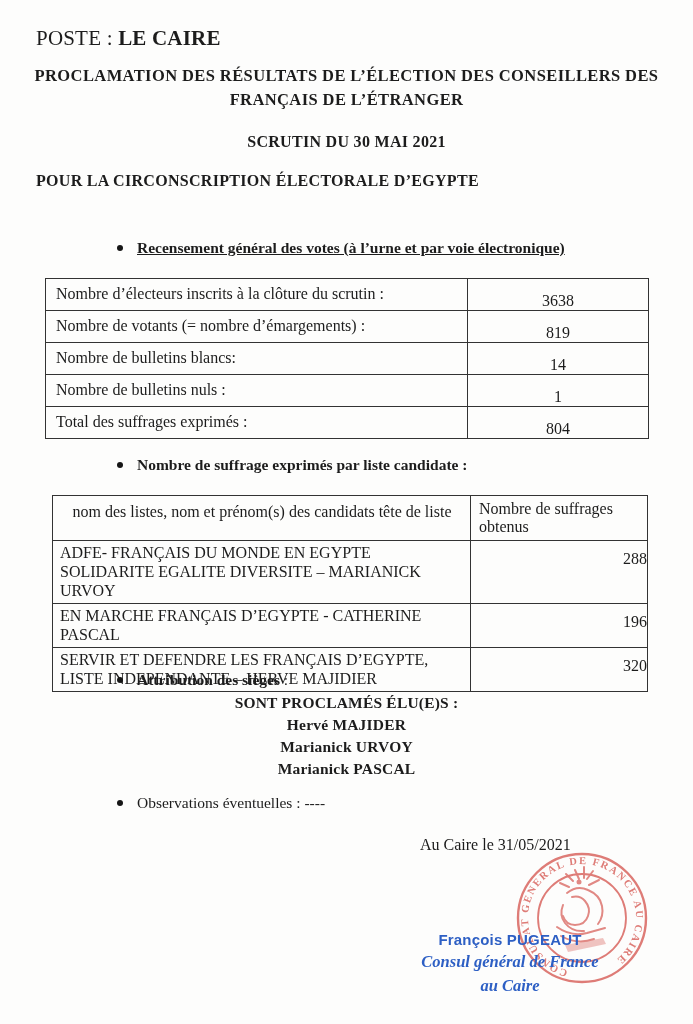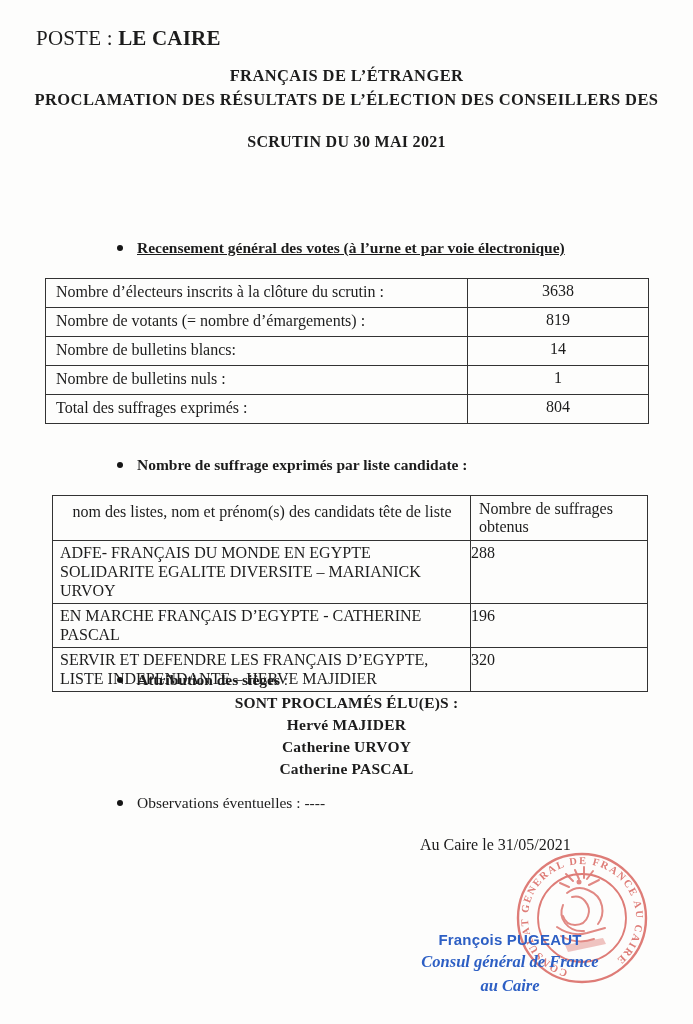--- a/index.html
+++ b/index.html
@@ -37,24 +37,24 @@
   .b1 { top: 239px; left: 117px; text-decoration: underline; }
   .b2 { top: 456px; left: 117px; }
   .b3 { top: 671px; left: 117px; }
   .b4 { top: 794px; left: 117px; }
 
   
   table { border-collapse: collapse; table-layout: fixed; }
   td { border: 1.5px solid #333; vertical-align: middle; }
   .t1 { top: 278px; left: 45px; width: 603px; }
   .t1 td.lbl { width: 422px; padding: 4px 8px 6px 10px; font-size: 16px; height: 21px; }
-  .t1 td.val { width: 181px; text-align: center; vertical-align: top; padding-top: 3px; font-size: 16px; }
+  .t1 td.val { width: 181px; text-align: center; vertical-align: top; padding-top: 13px; font-size: 16px; }
   .t2 { top: 495px; left: 52px; width: 595px; }
   .t2 td.lst { width: 418px; padding: 2px 6px 3px 7px; font-size: 16px; line-height: 19px; vertical-align: top; }
-  .t2 td.num { width: 177px; text-align: left; vertical-align: top; padding-top: 3px; font-size: 16px; }
+  .t2 td.num { width: 177px; text-align: right; vertical-align: top; padding-top: 9px; font-size: 16px; }
   .t2 .hdr td { height: 40px; }
   .t2 .hdr .lst { text-align: center; vertical-align: top; padding-top: 6px; }
   .t2 .hdr .num { text-align: left; padding: 4px 6px 4px 8px; line-height: 18px; }
   .t2 .row td { height: 37px; }
 
   
   .proclaimed {
     top: 692px; left: 0; width: 100%;
     text-align: center; font-weight: bold;
     font-size: 15.5px; line-height: 22px; letter-spacing: .2px;
@@ -72,25 +72,26 @@
   .sig-title { font-weight: bold; font-style: italic; font-size: 16.5px; line-height: 24px; margin-top: 2px; }
 </style>
 </head>
 <body>
 
 <div class="page">
 
   <div class="abs poste-line"><span>POSTE : </span><b>LE CAIRE</b></div>
 
   <div class="abs doc-title">
+    <div>PROCLAMATION DES RÉSULTATS DE L’ÉLECTION DES CONSEILLERS DES</div>
     <div>FRANÇAIS DE L’ÉTRANGER</div>
-    <div>PROCLAMATION DES RÉSULTATS DE L’ÉLECTION DES CONSEILLERS DES</div>
   </div>
 
   <div class="abs scrutin">SCRUTIN DU 30 MAI 2021</div>
+  <div class="abs circonscription">POUR LA CIRCONSCRIPTION ÉLECTORALE D’EGYPTE</div>
 
   <div class="abs bullet-row bold b1">
     <span class="bullet-dot"></span>
     <span class="bullet-text">Recensement général des votes (à l’urne et par voie électronique)</span>
   </div>
 
   <table class="abs t1">
     <tbody>
         <tr>
       <td class="lbl">Nombre d’électeurs inscrits à la clôture du scrutin :</td>
@@ -142,22 +143,22 @@
     </table>
 
   <div class="abs bullet-row b3">
     <span class="bullet-dot"></span>
     <span class="bullet-text"><b>Attribution des sièges</b><span> :</span></span>
   </div>
 
   <div class="abs proclaimed">
     <div>SONT PROCLAMÉS ÉLU(E)S :</div>
     <div>Hervé MAJIDER</div>
-    <div>Catherine URVOY</div>
-    <div>Catherine PASCAL</div>
+    <div>Marianick URVOY</div>
+    <div>Marianick PASCAL</div>
   </div>
 
   <div class="abs bullet-row b4">
     <span class="bullet-dot"></span>
     <span class="bullet-text">Observations éventuelles : ----</span>
   </div>
 
   <div class="abs date-line">Au Caire le 31/05/2021</div>
 
   <svg class="abs stamp" width="170" height="170" viewBox="0 0 170 170">

